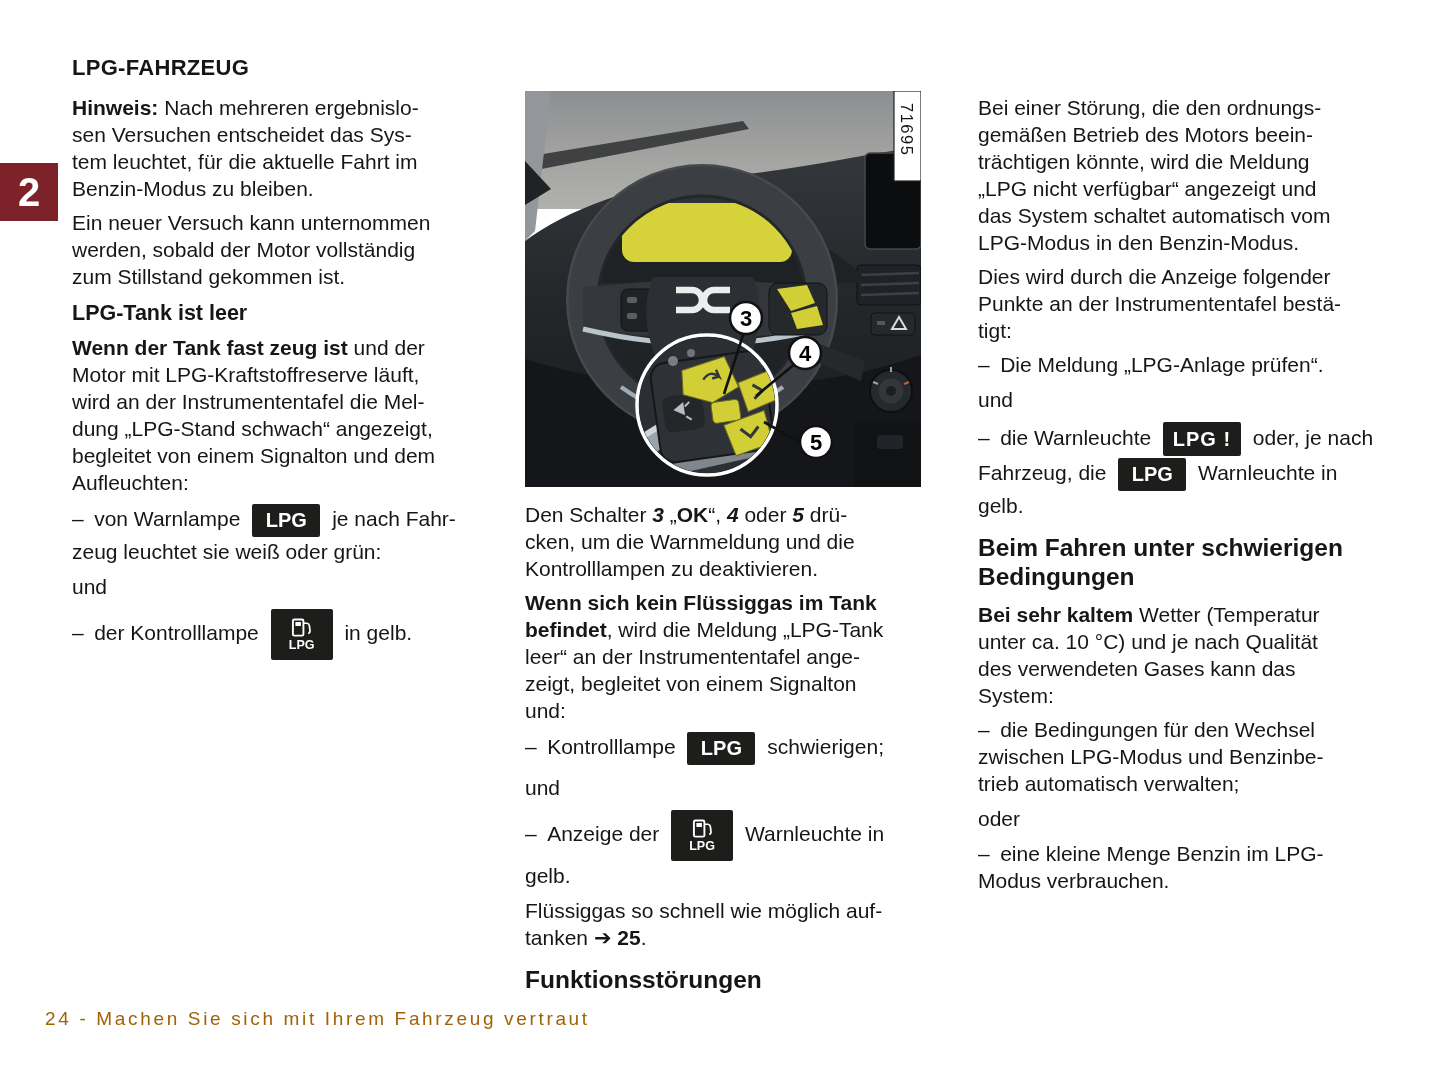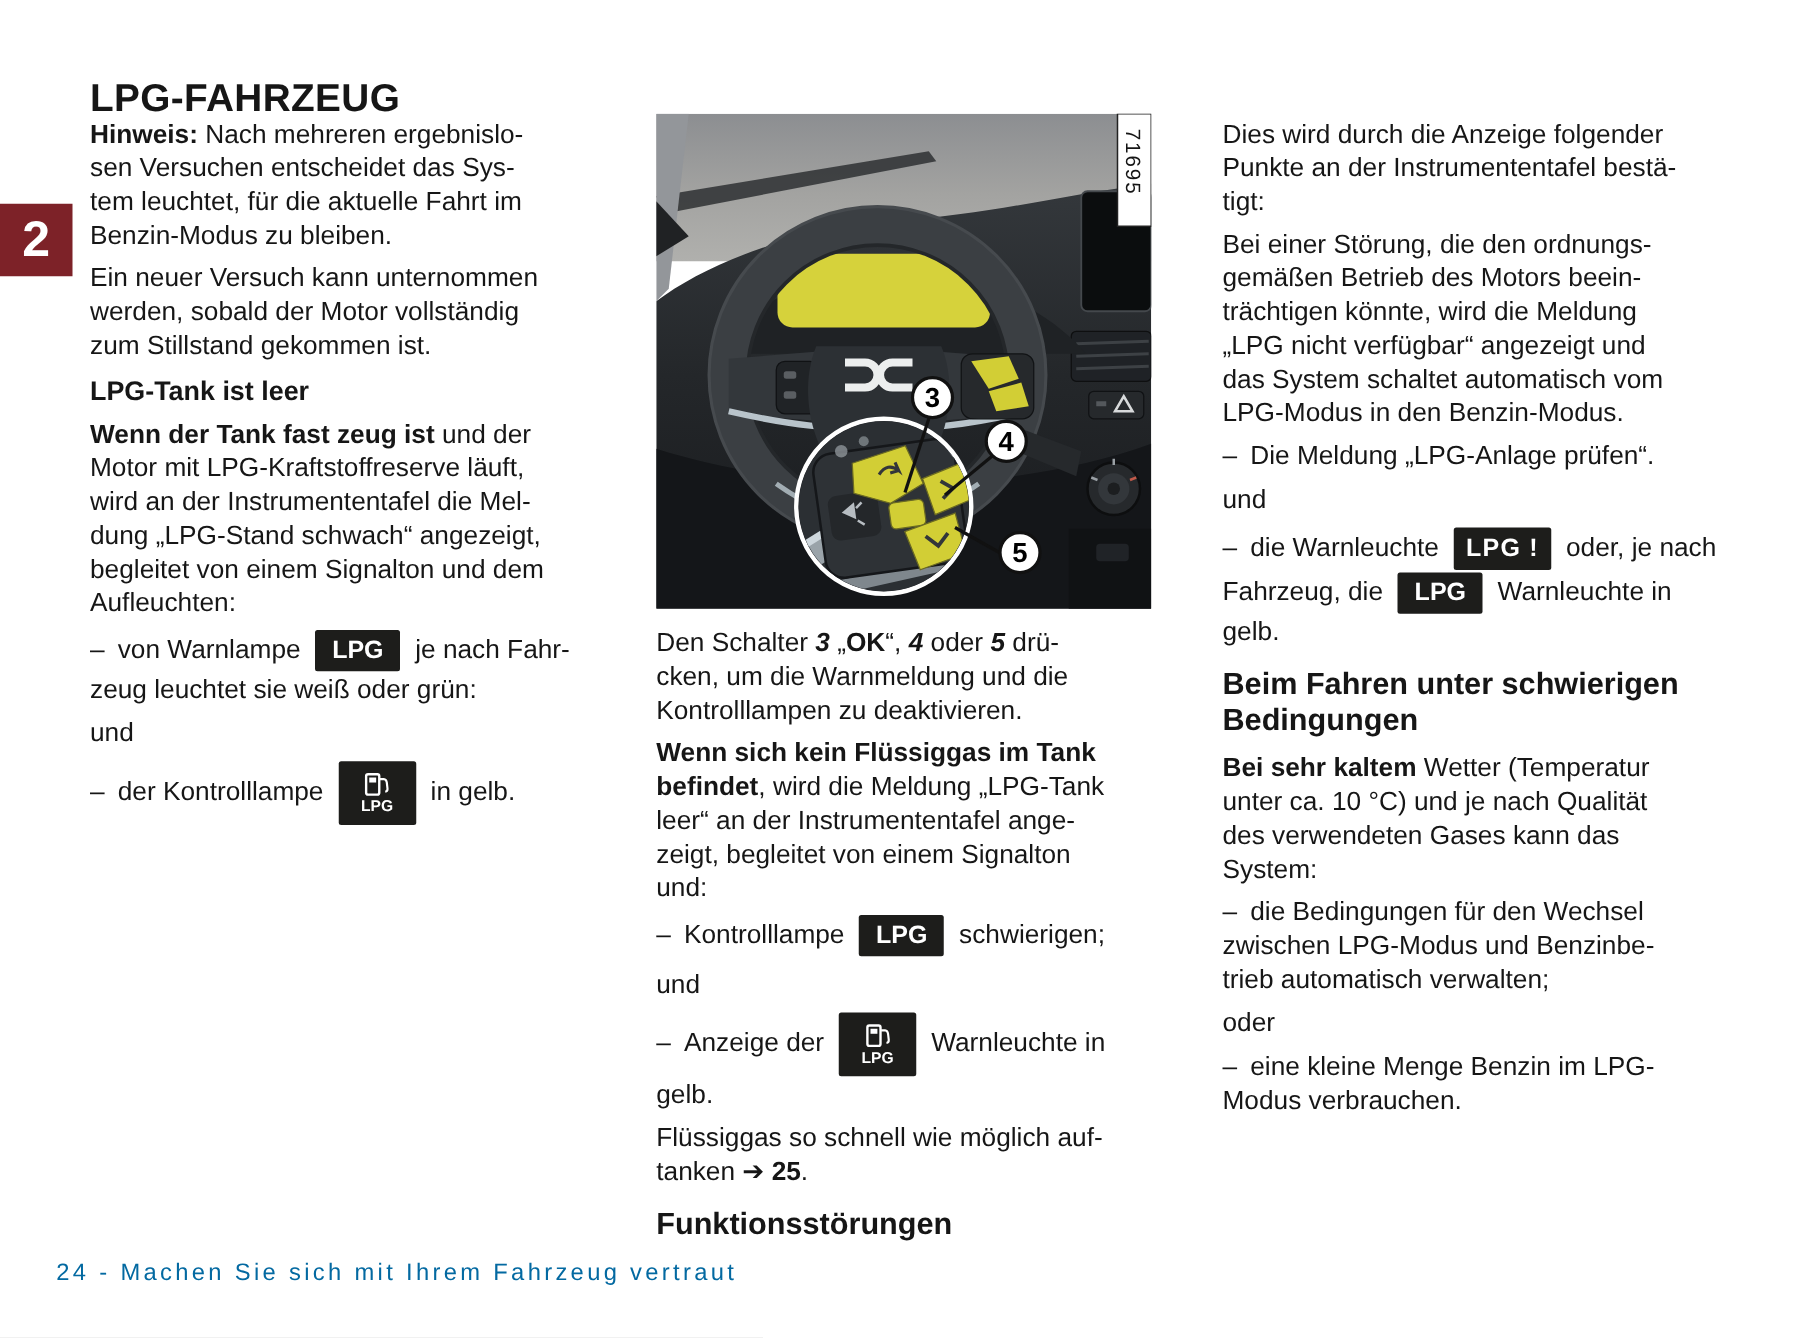--- a/index.html
+++ b/index.html
@@ -1,39 +1,39 @@
 <!DOCTYPE html>
 <html><head>
 <meta charset="utf-8">
 <style>
   html,body{margin:0;padding:0;background:#e8e8e8;}
   .page{position:relative;width:1445px;height:1070px;background:#ffffff;overflow:hidden;
         font-family:"Liberation Sans","DejaVu Sans",sans-serif;color:#161616;}
   .chapter-tab{position:absolute;left:0;top:163px;width:58px;height:58px;background:#7d2228;
         color:#fff;font-weight:bold;font-size:40px;display:flex;align-items:center;justify-content:center;}
-  .page-title{position:absolute;left:72px;top:40px;font-size:31px;font-weight:bold;letter-spacing:.3px;}
+  .page-title{position:absolute;left:72px;top:40px;font-size:22px;font-weight:bold;letter-spacing:.3px;}
   .col{position:absolute;top:94px;}
   .col-left{left:72px;width:440px;}
   .col-mid{left:525px;top:91px;width:424px;}
   .col-right{left:978px;width:448px;}
   .para{white-space:pre-line;font-size:21px;line-height:27px;margin:0 0 7px;}
   .item{margin:2px 0 8px;}
   .subhead{white-space:pre-line;font-size:21.5px;line-height:27px;font-weight:bold;margin:10px 0 7px;}
   .sechead{white-space:pre-line;font-size:24.5px;line-height:29px;font-weight:bold;margin:14px 0 10px;}
   .b{font-weight:bold;}
   .i{font-style:italic;}
   .badge{display:inline-flex;align-items:center;justify-content:center;background:#1d1d1b;color:#fff;
         font-weight:bold;vertical-align:middle;margin:1px 6px;border-radius:2px;}
   .badge-lpg{min-width:56px;height:33px;font-size:20px;padding:0 6px;}
   .badge-lpg_excl{min-width:66px;height:34px;font-size:20px;padding:0 6px;letter-spacing:1px;align-items:center;}
   .badge-lpg_pump{width:54px;height:46px;flex-direction:column;padding:2px 4px 3px;}
   .badge-lpg_pump .badge-label{font-size:12.5px;line-height:12px;margin-top:0;}
   figure{margin:0 0 12px 0;padding:0;width:396px;height:396px;}
   .figure-caption-gap{height:2px;}
-  .page-footer{position:absolute;left:45px;top:1008px;font-size:19px;letter-spacing:.14em;color:#0369a1;}
+  .page-footer{position:absolute;left:45px;top:1008px;font-size:19px;letter-spacing:.14em;color:#a16207;}
 </style>
 </head>
 <body>
 
 <div class="page">
 
   <div class="chapter-tab">
     <span>2</span>
   </div>
 
@@ -216,29 +216,29 @@
               <path d="M14.5 5.5 h3.2 q2.3 0.4 2.6 2.8 l0.6 5.2 q0.2 2.3 -1.9 2.6" fill="none" stroke="#fff" stroke-width="1.8"></path>
             </svg><span class="badge-label">LPG</span></span><span> Warnleuchte in
 gelb.</span></p>
         <p class="para"><span>Flüssiggas so schnell wie möglich auf-
 tanken </span><span class="b">➔ 25</span><span>.</span></p>
         <p class="sechead"><span class="b">Funktionsstörungen</span></p>
       </div>
   </div>
 
   <div class="col col-right">
-      <p class="para"><span>Dies wird durch die Anzeige folgender
-Punkte an der Instrumententafel bestä-
-tigt:</span></p>
       <p class="para"><span>Bei einer Störung, die den ordnungs-
 gemäßen Betrieb des Motors beein-
 trächtigen könnte, wird die Meldung
 „LPG nicht verfügbar“ angezeigt und
 das System schaltet automatisch vom
 LPG-Modus in den Benzin-Modus.</span></p>
+      <p class="para"><span>Dies wird durch die Anzeige folgender
+Punkte an der Instrumententafel bestä-
+tigt:</span></p>
       <p class="para item"><span>– Die Meldung „LPG-Anlage prüfen“.</span></p>
       <p class="para item"><span>und</span></p>
       <p class="para item"><span>– die Warnleuchte </span><span class="badge badge-lpg_excl"><span class="badge-label">LPG !</span></span><span> oder, je nach
 Fahrzeug, die </span><span class="badge badge-lpg"><span class="badge-label">LPG</span></span><span> Warnleuchte in
 gelb.</span></p>
       <p class="sechead"><span class="b">Beim Fahren unter schwierigen
 Bedingungen</span></p>
       <p class="para"><span class="b">Bei sehr kaltem</span><span> Wetter (Temperatur
 unter ca. 10 °C) und je nach Qualität
 des verwendeten Gases kann das

